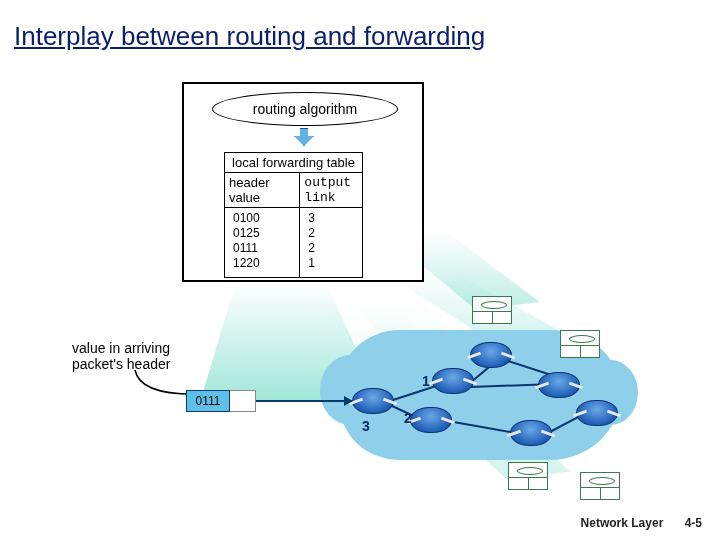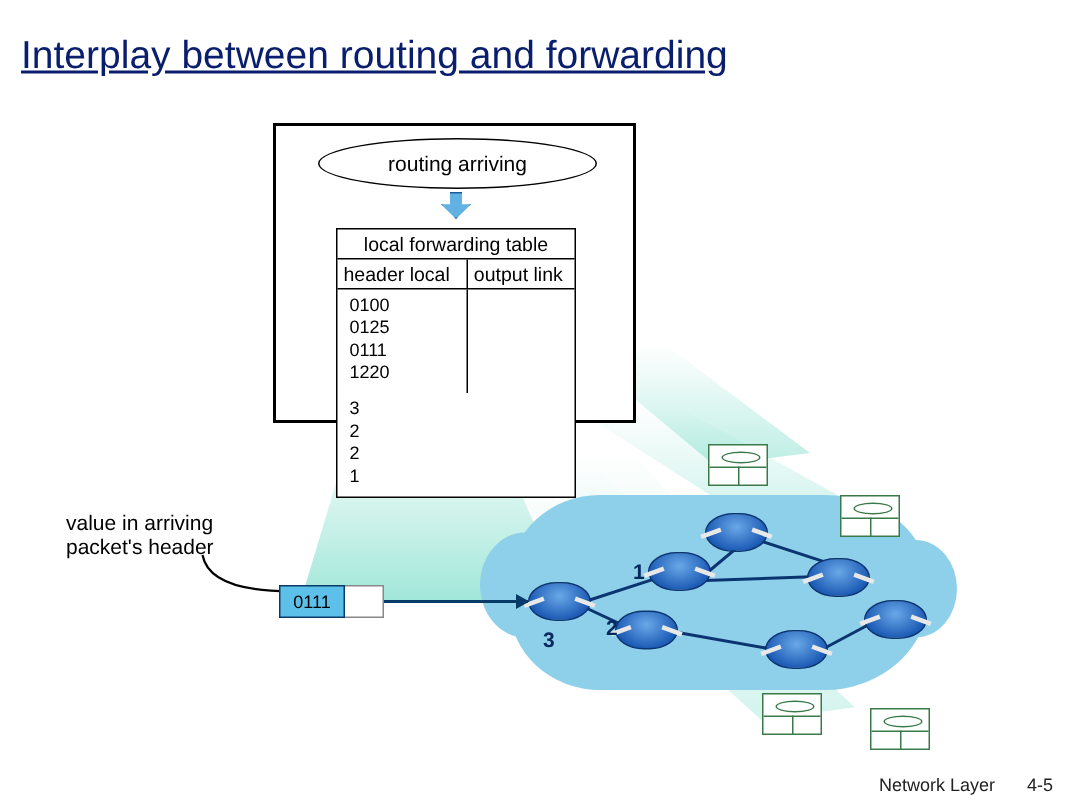--- a/index.html
+++ b/index.html
@@ -17,20 +17,21 @@
     color: #0a1e6e;
     text-decoration: underline;
     padding: 21px 14px 0 14px;
   }
   .footer {
     position: absolute;
     right: 18px;
     bottom: 10px;
     font-size: 12px;
     color: #222;
+    font-weight: bold;
   }
   .footer .chap { margin-right: 18px; }
   
   .main-box {
     position: absolute;
     left: 182px; top: 82px;
     width: 242px; height: 200px;
     background: #fff;
     border: 2px solid #000;
   }
@@ -48,35 +49,35 @@
     position: absolute;
     left: 110px; top: 44px;
     width: 20px; height: 18px;
     background: #62b1e3;
     clip-path: polygon(30% 0, 70% 0, 70% 45%, 100% 45%, 50% 100%, 0 45%, 30% 45%);
     border: 1px solid #1a5a9a;
   }
   .fwd-table {
     position: absolute;
     left: 40px; top: 68px;
-    width: 160px;
+    width: 139px;
     border: 1px solid #000;
     background: #fff;
     font-size: 13px;
   }
   .fwd-title {
     text-align: center;
     padding: 2px 0;
     border-bottom: 1px solid #000;
   }
   .fwd-hdr { display: flex; border-bottom: 1px solid #000; }
   .fwd-hdr > div { padding: 2px 4px; }
   .fwd-hdr .c1 { width: 55%; border-right: 1px solid #000; }
-  .fwd-hdr .c2 { width: 45%; }
-  .fwd-body { display: flex; font-size: 12px; flex-direction: column; }
+  .fwd-hdr .c2 { width: 45%; font-family: Liberation Mono, monospace; }
+  .fwd-body { display: flex; font-size: 12px; }
   .fwd-body .c1 { width: 55%; border-right: 1px solid #000; padding: 3px 8px 6px; }
   .fwd-body .c2 { width: 45%; padding: 3px 8px 6px; }
   .fwd-body div div { line-height: 1.25; }
 
   
   .beam {
     position: absolute;
     background: linear-gradient(180deg, rgba(120,220,200,0.0), rgba(120,220,200,0.7));
   }
   .beam1 { left:200px; top:282px; width:180px; height:120px;
@@ -136,21 +137,21 @@
   .mini-tbl .vline { position:absolute; left:50%; top:14px; width:0; height:13px; border-left:1px solid #3a7a4a; }
   .mt1 { left:472px; top:296px; }
   .mt2 { left:560px; top:330px; }
   .mt3 { left:508px; top:462px; }
   .mt4 { left:580px; top:472px; }
 
   
   .link { position:absolute; height:2px; background:#0b3470; transform-origin:left center; }
 
   .ann {
-    position:absolute; left:44px; top:340px; font-size:14px; width:150px;
+    position:absolute; left:72px; top:340px; font-size:14px; width:150px;
   }
   .packet {
     position:absolute; left:186px; top:390px; width:70px; height:22px;
     display:flex;
   }
   .packet .hdr {
     width:44px; background:#5dc0e8; border:1.5px solid #083a6a; display:flex;
     align-items:center; justify-content:center; font-size:12px;
   }
   .packet .body { width:26px; background:#fff; border:1.5px solid #888; border-left:none; }
@@ -173,27 +174,27 @@
 <div class="title">Interplay between routing and forwarding</div>
 
 <div class="beam beam1"></div>
 <div class="beam beam2"></div>
 <div class="beam beam3"></div>
 <div class="beam beam4"></div>
 <div class="beam beam5"></div>
 
 <div class="main-box">
   <div class="ra-ellipse">
-    <span>routing arriving</span>
+    <span>routing algorithm</span>
   </div>
   <div class="down-arrow"></div>
   <div class="fwd-table">
     <div class="fwd-title">local forwarding table</div>
     <div class="fwd-hdr">
-      <div class="c1">header local</div>
+      <div class="c1">header value</div>
       <div class="c2">output link</div>
     </div>
     <div class="fwd-body">
       <div class="c1">
         <div>0100</div>
         <div>0125</div>
         <div>0111</div>
         <div>1220</div>
       </div>
       <div class="c2">

